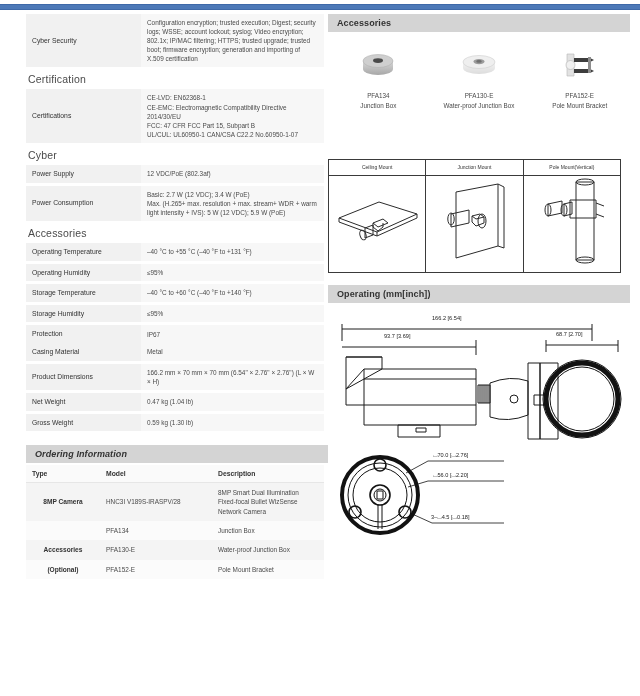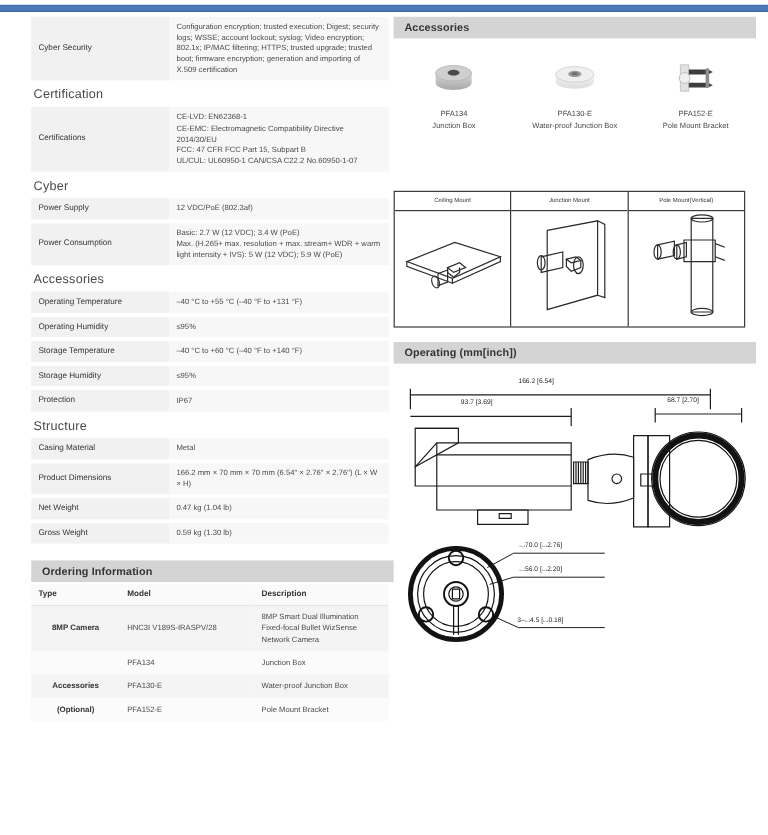--- a/index.html
+++ b/index.html
@@ -63,21 +63,21 @@
   .banner{
     background:#d4d4d4;
     height:18px;
     line-height:18px;
     padding-left:9px;
     font-size:9px;
     font-weight:bold;
     color:#333;
     letter-spacing:.1px;
   }
-  .banner.wide{width:293px;}
+  .banner.wide{width:293px;font-style:italic;}
 
   
   table.order{
     border-collapse:collapse;width:298px;table-layout:fixed;
     margin-top:2px;
   }
   table.order th{
     background:#fafafa;
     font-size:6.8px;
     font-weight:bold;
@@ -220,21 +220,20 @@
     <tr class="sep">
           <td colspan="2"></td>
         </tr>
     <tr>
       <td class="k">Protection</td>
       <td class="v">IP67</td>
     </tr>
   </tbody>
     </table>
 
-  <div class="sectitle">Structure</div>
   <table class="spec">
     <tbody>
         <tr>
       <td class="k">Casing Material</td>
       <td class="v">Metal</td>
     </tr>
     <tr class="sep">
           <td colspan="2"></td>
         </tr>
     <tr>

